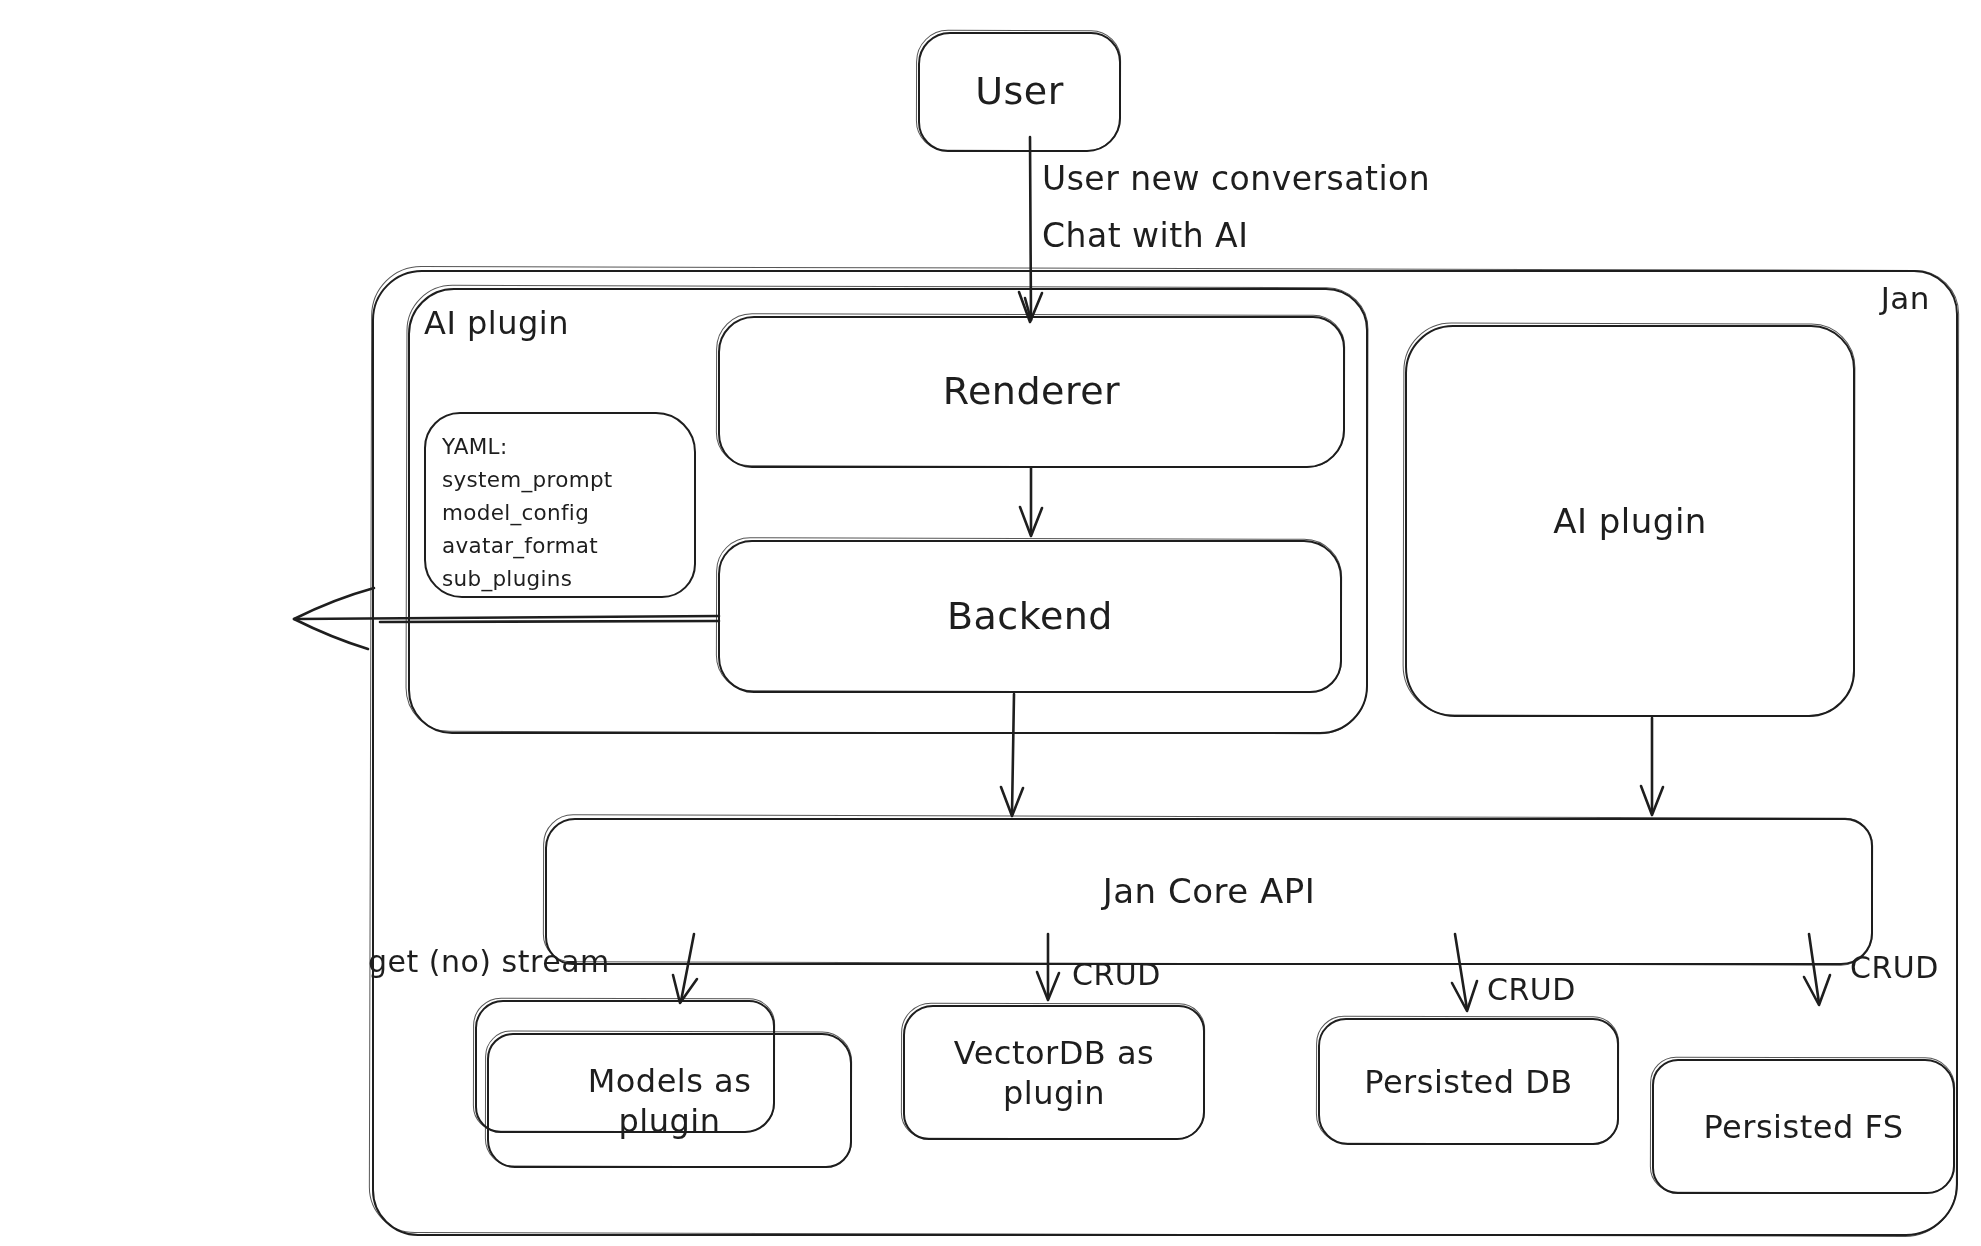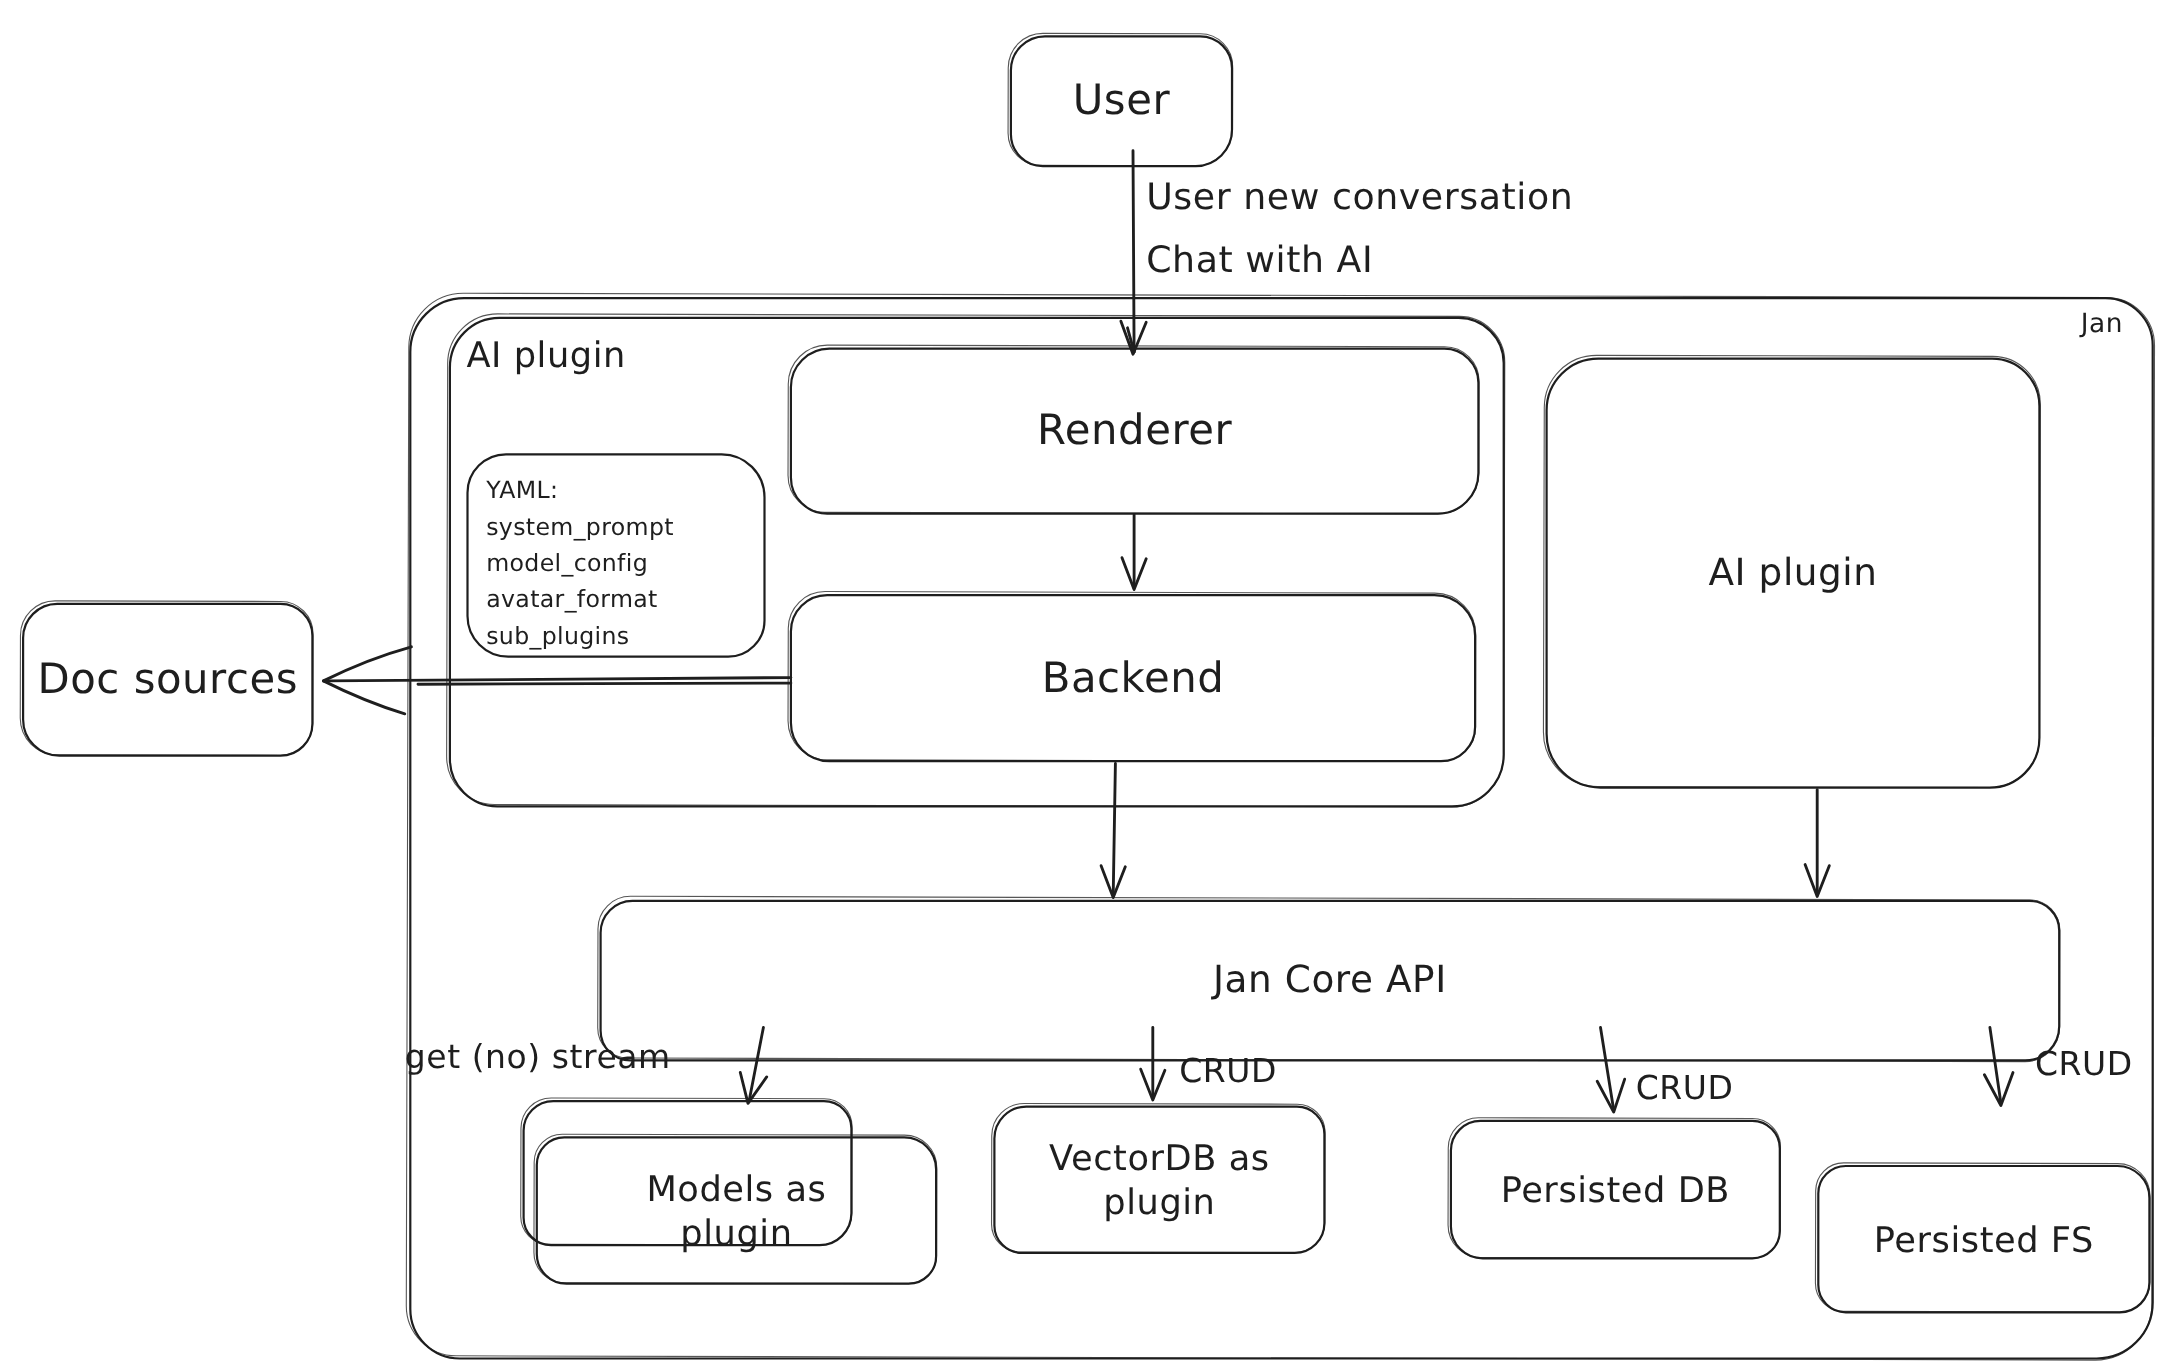--- a/index.html
+++ b/index.html
@@ -31,21 +31,21 @@
     border-radius: inherit;
     transform: rotate(0.15deg);
     pointer-events: none;
   }
   .lbl { letter-spacing: 0.5px; line-height: 1.25; }
   .lbl-xl { font-size: 38px; }
   .lbl-lg { font-size: 34px; }
   .lbl-md { font-size: 32px; }
   .corner-label {
     position: absolute;
-    font-size: 24px;
+    font-size: 31px;
     letter-spacing: 0.5px;
   }
   .edge-label {
     position: absolute;
     font-size: 30px;
     letter-spacing: 0.5px;
     white-space: nowrap;
   }
   .edge-label.two-line { font-size: 33px; line-height: 57px; }
   .yaml {
@@ -101,23 +101,20 @@
   </div>
 
   <div class="box" style="left:718px; top:540px; width:624px; height:153px; border-radius:34px 38px 32px 36px;">
     <span class="lbl lbl-xl">Backend</span>
   </div>
 
   <div class="box" style="left:918px; top:16px; width:203px; height:120px; border-radius:32px 30px 34px 30px;margin-top:16px;">
     <span class="lbl lbl-xl">User</span>
   </div>
 
-  <div class="box" style="left:20px; top:548px; width:265px; height:140px; border-radius:32px 30px 30px 34px;">
-    <span class="lbl lbl-xl">Doc sources</span>
-  </div>
 
   <div class="box" style="left:1405px; top:325px; width:450px; height:392px; border-radius:48px 44px 46px 50px;">
     <span class="lbl lbl-lg">AI plugin</span>
   </div>
 
   <div class="box" style="left:545px; top:818px; width:1328px; height:147px; border-radius:30px 28px 32px 28px;text-align:right;">
     <span class="lbl lbl-lg">Jan Core API</span>
   </div>
 
   <div class="box" style="left:475px; top:1000px; width:300px; height:133px; border-radius:28px 26px 30px 26px;"></div>

